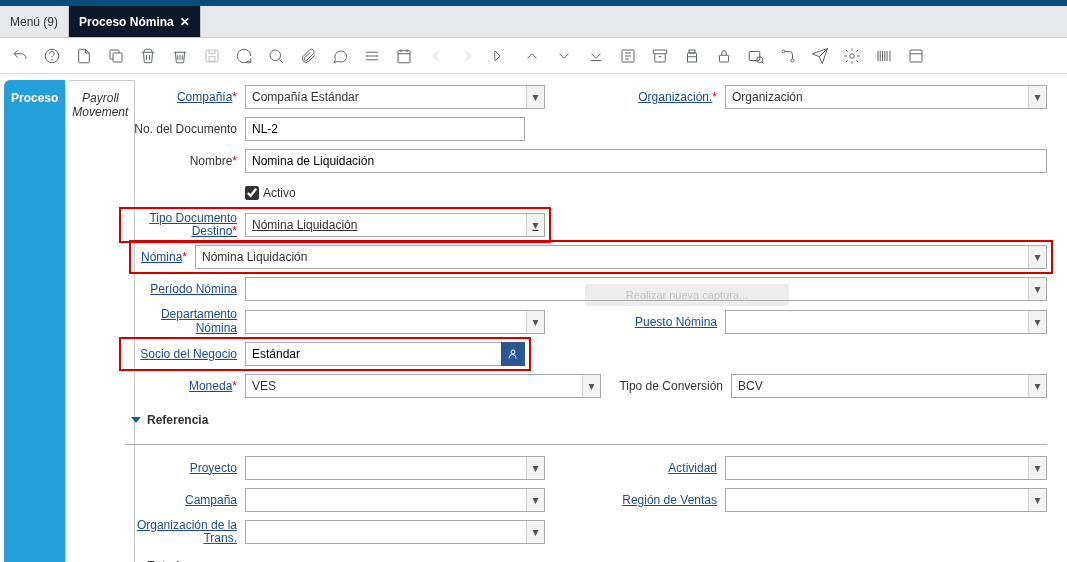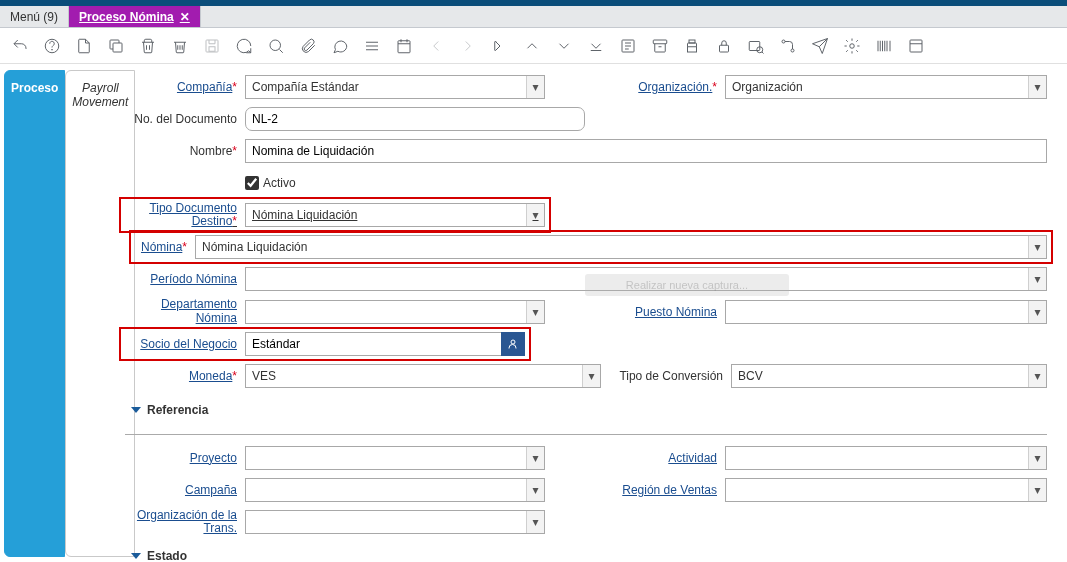--- a/index.html
+++ b/index.html
@@ -14,37 +14,36 @@
   }
   .topbar {
     height: 6px;
     background: #0a4d7a;
   }
   .tabbar {
     display: flex;
     align-items: center;
     background: #e6e8ea;
     border-bottom: 1px solid #c5c9cf;
-    height: 22px;
+    height: 32px;
   }
   .tab {
     display: flex;
     align-items: center;
     height: 100%;
     padding: 0 10px;
     font-size: 12px;
     border-right: 1px solid #c5c9cf;
     color: #333;
     cursor: pointer;
   }
   .tab.active {
-    background: #a21caf;
+    background: #0f172a;
     color: #fff;
     font-weight: 600;
-    text-decoration: underline;
   }
   .tab .close {
     margin-left: 6px;
     font-size: 12px;
     color: #fff;
   }
   .toolbar {
     display: flex;
     align-items: center;
     gap: 12px;
@@ -427,21 +426,21 @@
         <div class="combo" style="flex:1">
           <div class="cval">Organización</div>
           <div class="cbtn">▾</div>
         </div>
       </div>
     </div>
 
     <div class="row">
       <div class="field-left">
         <div class="label">No. del Documento</div>
-        <input class="inp" style="width: 340px; border-radius: 7px;" value="NL-2">
+        <input class="inp" style="width: 280px;" value="NL-2">
       </div>
     </div>
 
     <div class="row">
       <div class="field-left" style="flex:1">
         <div class="label"><span>Nombre</span><span class="req">*</span></div>
         <input class="inp" style="flex: 1 1 0%;" value="Nomina de Liquidación">
       </div>
     </div>
 

